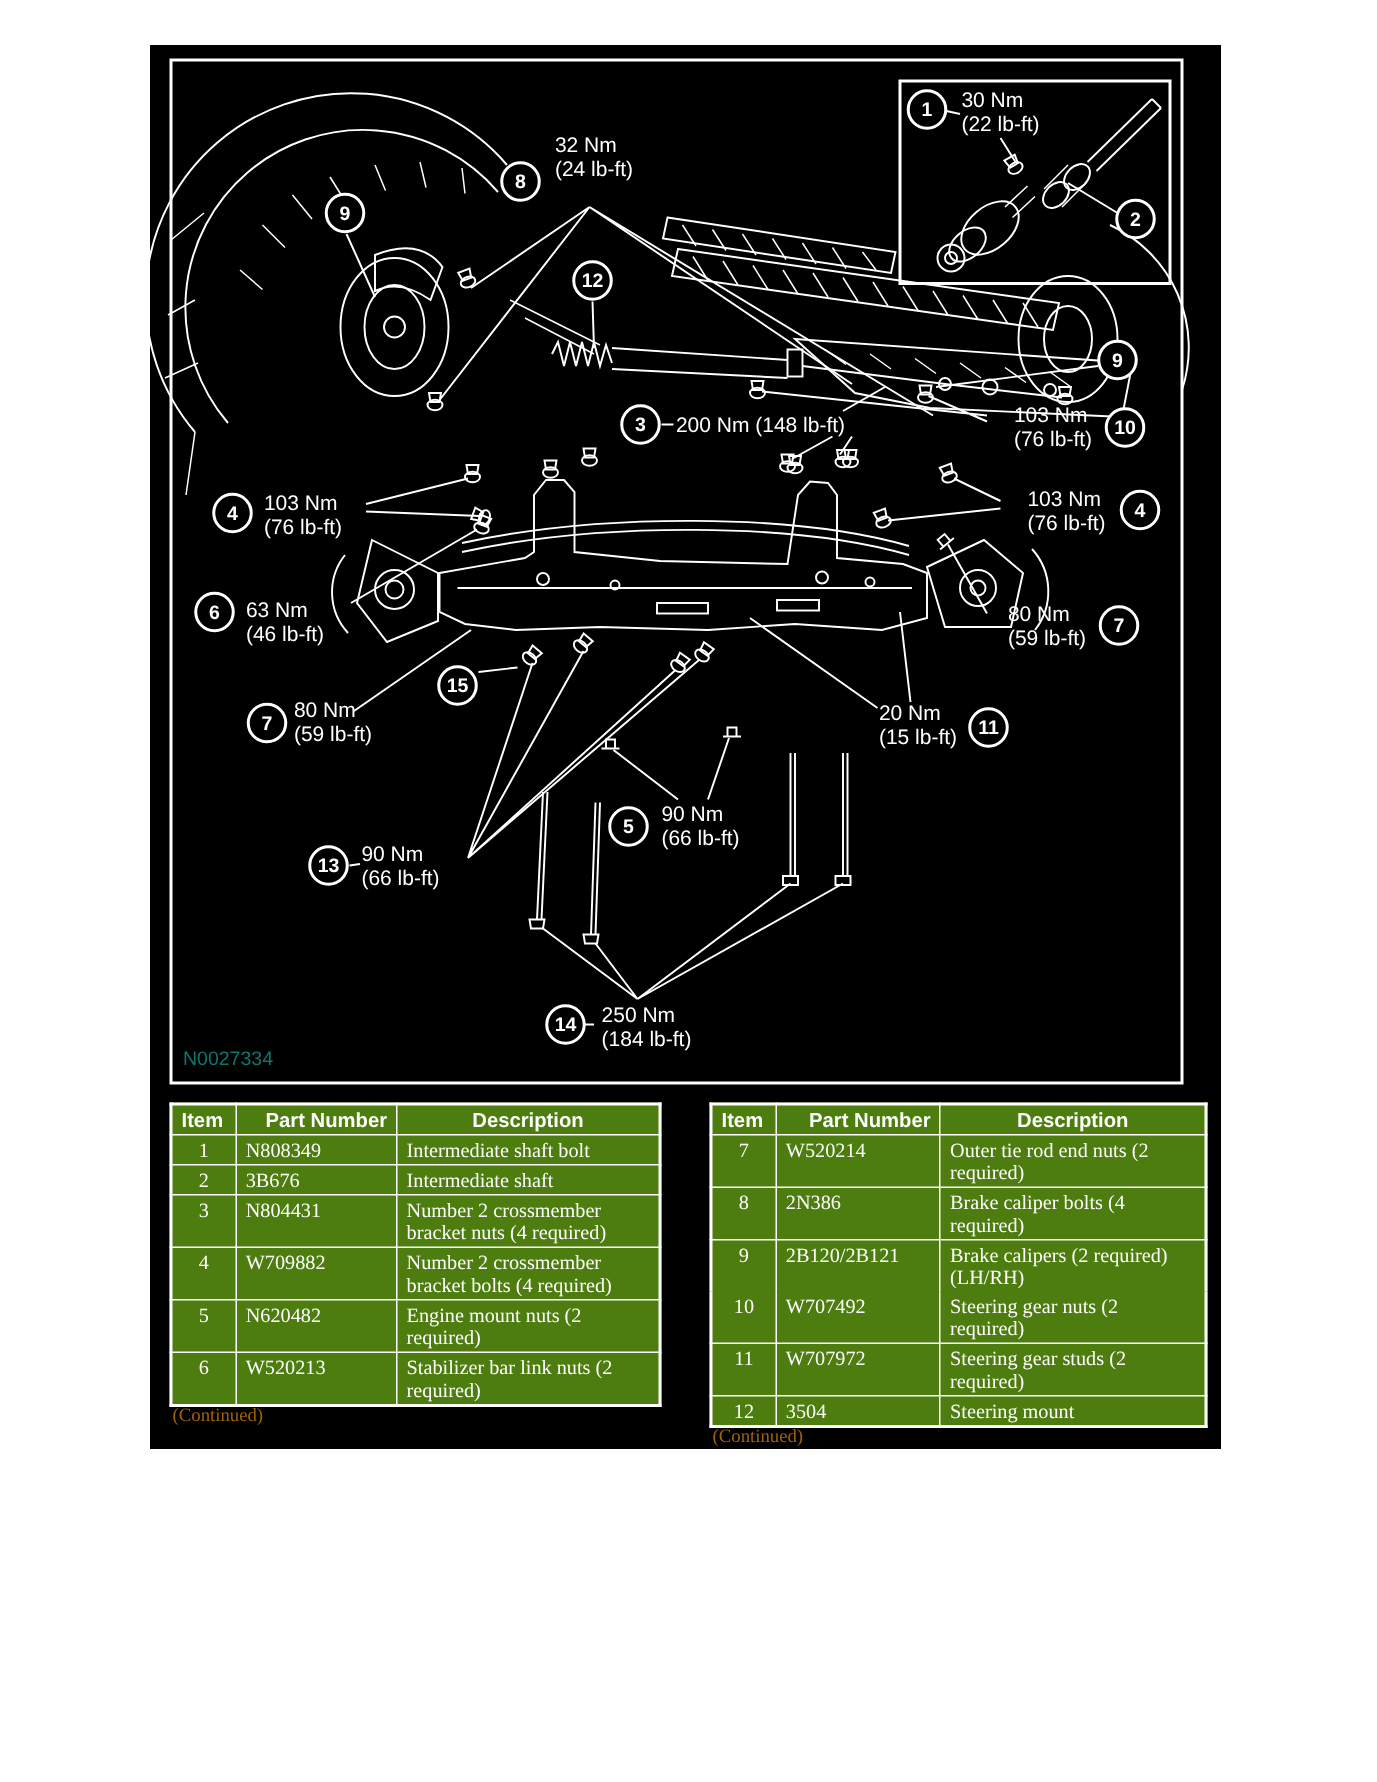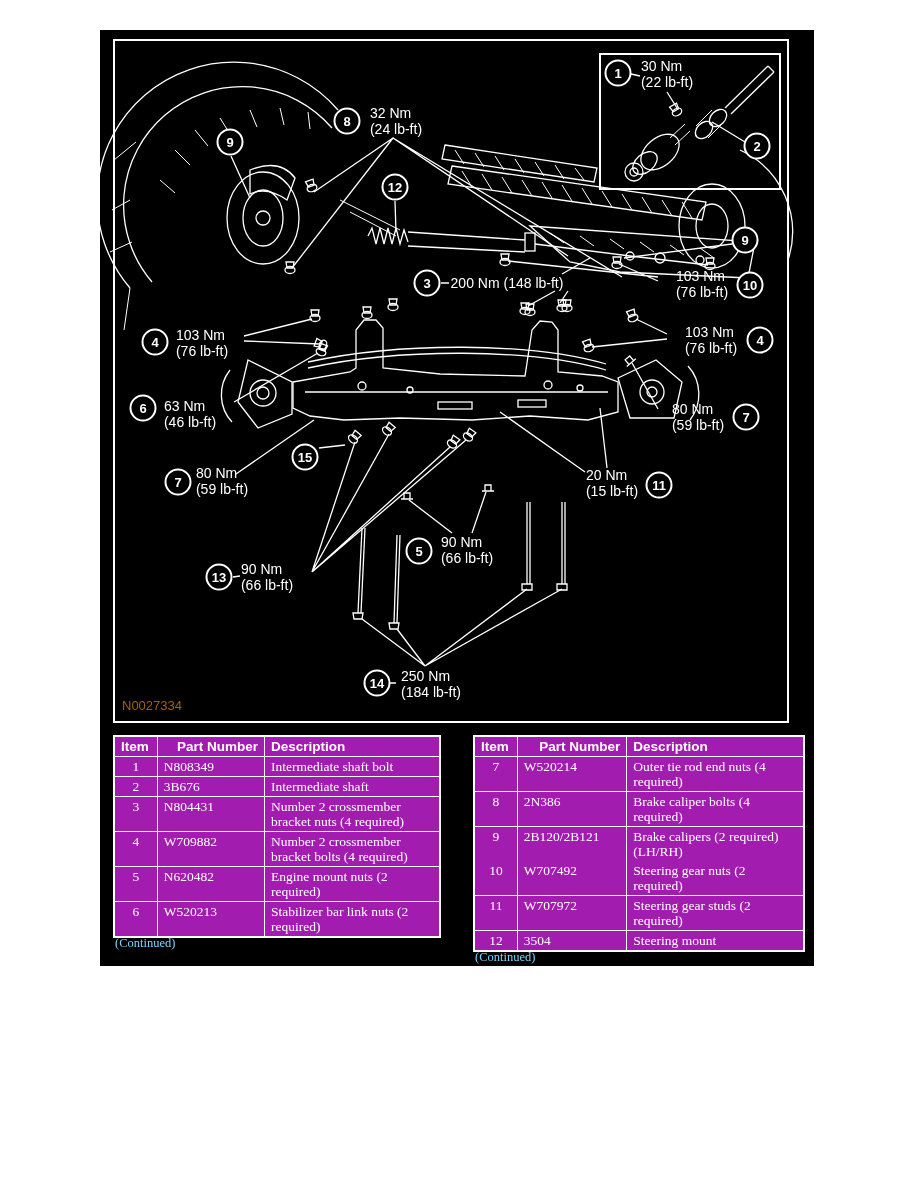--- a/index.html
+++ b/index.html
@@ -9,36 +9,36 @@
   .inset-border{position:absolute;left:499px;top:23px;width:182px;height:137px;border:2px solid #fff;box-sizing:border-box;}
   svg.art{position:absolute;left:0;top:0;width:714px;height:936px;}
   svg.art path,svg.art line,svg.art polyline,svg.art circle,svg.art ellipse,svg.art rect{stroke:#fff;fill:none;stroke-width:1.3;}
   svg.art .thin{stroke-width:1;}
   .co{position:absolute;width:27px;height:27px;border:2px solid #fff;border-radius:50%;box-sizing:border-box;
       display:flex;align-items:center;justify-content:center;color:#fff;
       font:600 13px "Liberation Sans",sans-serif;transform:translate(-50%,-50%);background:#000;}
   .tq{position:absolute;color:#fff;text-align:left;transform:translate(-50%,-50%);
       font:400 14px/16px "Liberation Sans",sans-serif;white-space:nowrap;}
   .tq span{display:block;}
-  .figid{position:absolute;left:22px;top:668px;color:#a16207;font:400 13px "Liberation Sans",sans-serif;}
-  .ptable{position:absolute;border-collapse:collapse;color:#fff;background:#a21caf;
+  .figid{position:absolute;left:22px;top:668px;color:#0f766e;font:400 13px "Liberation Sans",sans-serif;}
+  .ptable{position:absolute;border-collapse:collapse;color:#fff;background:#4d7c0f;
           font-family:"Liberation Serif",serif;font-size:13.5px;}
-  .ptable th{font-family:"Liberation Sans",sans-serif;font-weight:bold;font-size:13.5px;text-align:left;}
+  .ptable th{font-family:"Liberation Sans",sans-serif;font-weight:bold;font-size:13.5px;text-align:center;}
   .ptable th,.ptable td{border:1px solid #fff;padding:2px 6px;vertical-align:top;line-height:15px;}
   .ptable{border:2px solid #fff;}
   .ptable .c-item{width:30px;text-align:center;}
   .ptable th.c-item{text-align:left;}
   .ptable .c-part{width:98px;}
   .ptable th.c-part{text-align:right;}
   .ptable .c-desc{width:170px;}
   .t-left{left:13px;top:705px;width:328px;}
   .t-right{left:373px;top:705px;width:332px;}
   .t-right tbody tr:nth-child(3) td{border-bottom:none;}
   .t-right tbody tr:nth-child(4) td{border-top:none;}
-  .continued{position:absolute;color:#7dd3fc;font:400 12.5px "Liberation Serif",serif;}
+  .continued{position:absolute;color:#a16207;font:400 12.5px "Liberation Serif",serif;}
   .cont-left{left:15px;top:906px;}
   .cont-right{left:375px;top:920px;}
 </style>
 </head>
 <body>
 
 <div class="panel">
 
   <svg class="art" viewBox="0 0 714 936">
     <defs>
@@ -244,21 +244,21 @@
       <span>13</span>
     </div>
   <div class="co" style="left:277px;top:653px">
       <span>14</span>
     </div>
 
   <div class="tq" style="left:567px;top:44px">
       <span>30 Nm</span>
       <span>(22 lb-ft)</span>
     </div>
-  <div class="tq" style="left:296px;top:91px">
+  <div class="tq" style="left:296px;top:74px">
       <span>32 Nm</span>
       <span>(24 lb-ft)</span>
     </div>
   <div class="tq" style="left:407px;top:253px">
       <span>200 Nm (148 lb-ft)</span>
     </div>
   <div class="tq" style="left:602px;top:254px">
       <span>103 Nm</span>
       <span>(76 lb-ft)</span>
     </div>
@@ -349,21 +349,21 @@
       <tr>
         <th class="c-item">Item</th>
         <th class="c-part">Part Number</th>
         <th class="c-desc">Description</th>
       </tr>
     </thead>
     <tbody>
       <tr>
           <td class="c-item">7</td>
           <td class="c-part">W520214</td>
-          <td class="c-desc">Outer tie rod end nuts (4 required)</td>
+          <td class="c-desc">Outer tie rod end nuts (2 required)</td>
         </tr>
       <tr>
           <td class="c-item">8</td>
           <td class="c-part">2N386</td>
           <td class="c-desc">Brake caliper bolts (4 required)</td>
         </tr>
       <tr>
           <td class="c-item">9</td>
           <td class="c-part">2B120/2B121</td>
           <td class="c-desc">Brake calipers (2 required) (LH/RH)</td>

